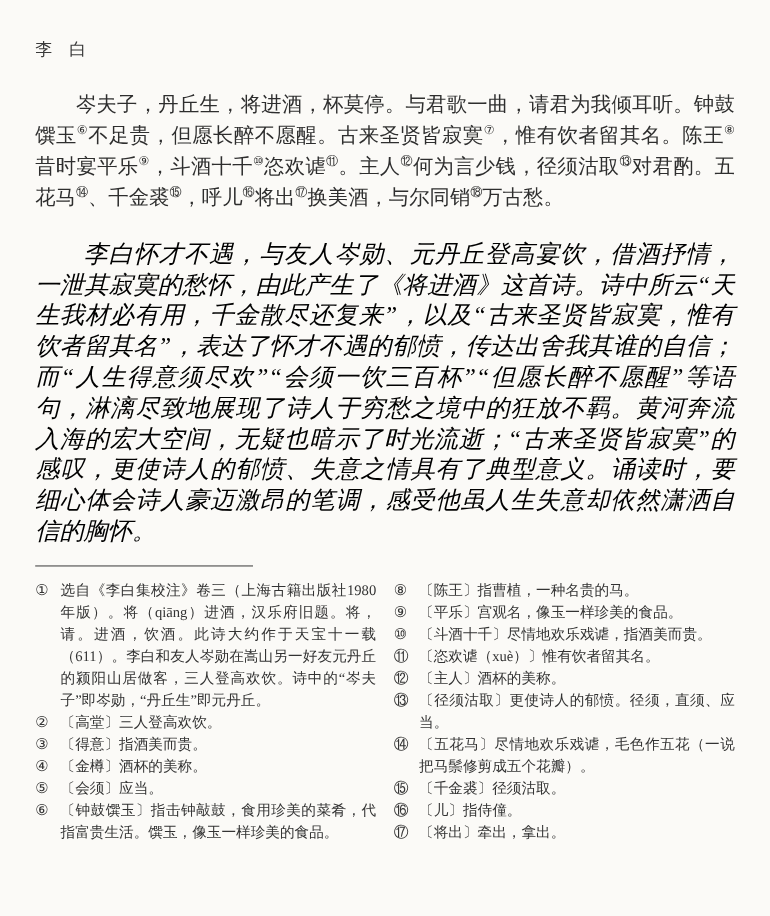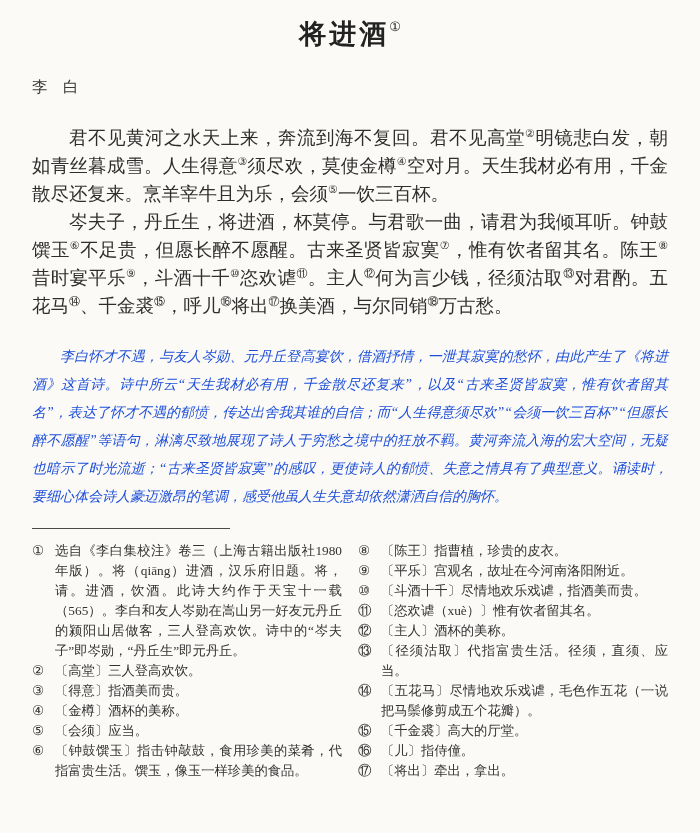--- a/index.html
+++ b/index.html
@@ -39,25 +39,25 @@
   }
   .para { margin: 0; text-indent: 2em; }
   .ann {
     font-size: 11px;
     line-height: 0;
     vertical-align: 7px;
     letter-spacing: 0;
   }
   .commentary {
     margin-top: 23px;
-    font-size: 14px;
+    font-size: 22px;
     line-height: 28px;
     font-style: italic;
     text-align: justify;
-    color: #1d4ed8;
+    color: #000000;
   }
   .fn-divider {
     width: 198px;
     height: 0;
     border-top: 1px solid #4a4a4a;
     margin-top: 17px;
   }
   .footnotes {
     display: flex;
     gap: 16px;
@@ -69,40 +69,38 @@
   .fn-col { flex: 1; min-width: 0; }
   .fn { display: flex; margin: 0; }
   .fn-num { flex: 0 0 23px; font-size: 13.5px; }
   .fn-text { flex: 1; text-align: justify; }
 </style>
 </head>
 <body>
 
 <div class="page">
 
-  <h1 class="title"><span>将进酒</span><sup class="title-ann">①</sup></h1>
 
   <div class="author">李　白</div>
 
   <div class="poem" id="poem">
-      <p class="para">君不见黄河之水天上来，奔流到海不复回。君不见高堂<sup class="ann">②</sup>明镜悲白发，朝如青丝暮成雪。人生得意<sup class="ann">③</sup>须尽欢，莫使金樽<sup class="ann">④</sup>空对月。天生我材必有用，千金散尽还复来。烹羊宰牛且为乐，会须<sup class="ann">⑤</sup>一饮三百杯。</p>
       <p class="para">岑夫子，丹丘生，将进酒，杯莫停。与君歌一曲，请君为我倾耳听。钟鼓馔玉<sup class="ann">⑥</sup>不足贵，但愿长醉不愿醒。古来圣贤皆寂寞<sup class="ann">⑦</sup>，惟有饮者留其名。陈王<sup class="ann">⑧</sup>昔时宴平乐<sup class="ann">⑨</sup>，斗酒十千<sup class="ann">⑩</sup>恣欢谑<sup class="ann">⑪</sup>。主人<sup class="ann">⑫</sup>何为言少钱，径须沽取<sup class="ann">⑬</sup>对君酌。五花马<sup class="ann">⑭</sup>、千金裘<sup class="ann">⑮</sup>，呼儿<sup class="ann">⑯</sup>将出<sup class="ann">⑰</sup>换美酒，与尔同销<sup class="ann">⑱</sup>万古愁。</p>
     </div>
 
   <div class="commentary" id="commentary">
       <p class="para">李白怀才不遇，与友人岑勋、元丹丘登高宴饮，借酒抒情，一泄其寂寞的愁怀，由此产生了《将进酒》这首诗。诗中所云“天生我材必有用，千金散尽还复来”，以及“古来圣贤皆寂寞，惟有饮者留其名”，表达了怀才不遇的郁愤，传达出舍我其谁的自信；而“人生得意须尽欢”“会须一饮三百杯”“但愿长醉不愿醒”等语句，淋漓尽致地展现了诗人于穷愁之境中的狂放不羁。黄河奔流入海的宏大空间，无疑也暗示了时光流逝；“古来圣贤皆寂寞”的感叹，更使诗人的郁愤、失意之情具有了典型意义。诵读时，要细心体会诗人豪迈激昂的笔调，感受他虽人生失意却依然潇洒自信的胸怀。</p>
     </div>
 
   <div class="fn-divider"></div>
 
   <div class="footnotes">
     <div class="fn-col" id="fn-left">
         <div class="fn">
           <span class="fn-num">①</span>
-          <span class="fn-text">选自《李白集校注》卷三（上海古籍出版社1980年版）。将（qiāng）进酒，汉乐府旧题。将，请。进酒，饮酒。此诗大约作于天宝十一载（565）。李白和友人岑勋在嵩山另一好友元丹丘的颍阳山居做客，三人登高欢饮。诗中的“岑夫子”即岑勋，“丹丘生”即元丹丘。</span>
+          <span class="fn-text">选自《李白集校注》卷三（上海古籍出版社1980年版）。将（qiāng）进酒，汉乐府旧题。将，请。进酒，饮酒。此诗大约作于天宝十一载（611）。李白和友人岑勋在嵩山另一好友元丹丘的颍阳山居做客，三人登高欢饮。诗中的“岑夫子”即岑勋，“丹丘生”即元丹丘。</span>
         </div>
         <div class="fn">
           <span class="fn-num">②</span>
           <span class="fn-text">〔高堂〕三人登高欢饮。</span>
         </div>
         <div class="fn">
           <span class="fn-num">③</span>
           <span class="fn-text">〔得意〕指酒美而贵。</span>
         </div>
         <div class="fn">
@@ -114,49 +112,49 @@
           <span class="fn-text">〔会须〕应当。</span>
         </div>
         <div class="fn">
           <span class="fn-num">⑥</span>
           <span class="fn-text">〔钟鼓馔玉〕指击钟敲鼓，食用珍美的菜肴，代指富贵生活。馔玉，像玉一样珍美的食品。</span>
         </div>
       </div>
     <div class="fn-col" id="fn-right">
         <div class="fn">
           <span class="fn-num">⑧</span>
-          <span class="fn-text">〔陈王〕指曹植，珍贵的皮衣。</span>
+          <span class="fn-text">〔陈王〕指曹植，一种名贵的马。</span>
         </div>
         <div class="fn">
           <span class="fn-num">⑨</span>
-          <span class="fn-text">〔平乐〕宫观名，故址在今河南洛阳附近。</span>
+          <span class="fn-text">〔平乐〕宫观名，像玉一样珍美的食品。</span>
         </div>
         <div class="fn">
           <span class="fn-num">⑩</span>
           <span class="fn-text">〔斗酒十千〕尽情地欢乐戏谑，指酒美而贵。</span>
         </div>
         <div class="fn">
           <span class="fn-num">⑪</span>
           <span class="fn-text">〔恣欢谑（xuè）〕惟有饮者留其名。</span>
         </div>
         <div class="fn">
           <span class="fn-num">⑫</span>
           <span class="fn-text">〔主人〕酒杯的美称。</span>
         </div>
         <div class="fn">
           <span class="fn-num">⑬</span>
-          <span class="fn-text">〔径须沽取〕代指富贵生活。径须，直须、应当。</span>
+          <span class="fn-text">〔径须沽取〕更使诗人的郁愤。径须，直须、应当。</span>
         </div>
         <div class="fn">
           <span class="fn-num">⑭</span>
           <span class="fn-text">〔五花马〕尽情地欢乐戏谑，毛色作五花（一说把马鬃修剪成五个花瓣）。</span>
         </div>
         <div class="fn">
           <span class="fn-num">⑮</span>
-          <span class="fn-text">〔千金裘〕高大的厅堂。</span>
+          <span class="fn-text">〔千金裘〕径须沽取。</span>
         </div>
         <div class="fn">
           <span class="fn-num">⑯</span>
           <span class="fn-text">〔儿〕指侍僮。</span>
         </div>
         <div class="fn">
           <span class="fn-num">⑰</span>
           <span class="fn-text">〔将出〕牵出，拿出。</span>
         </div>
       </div>

